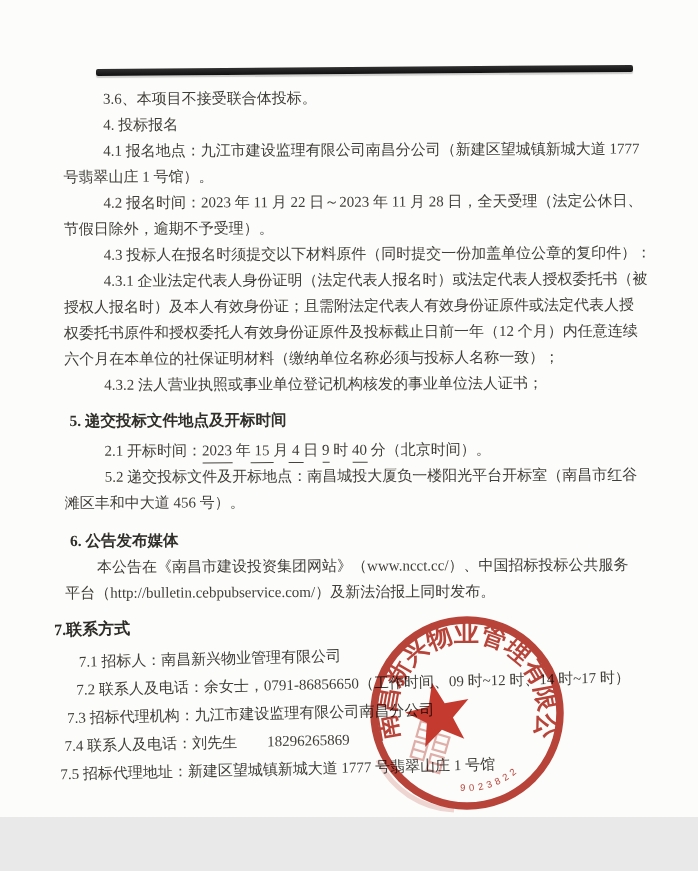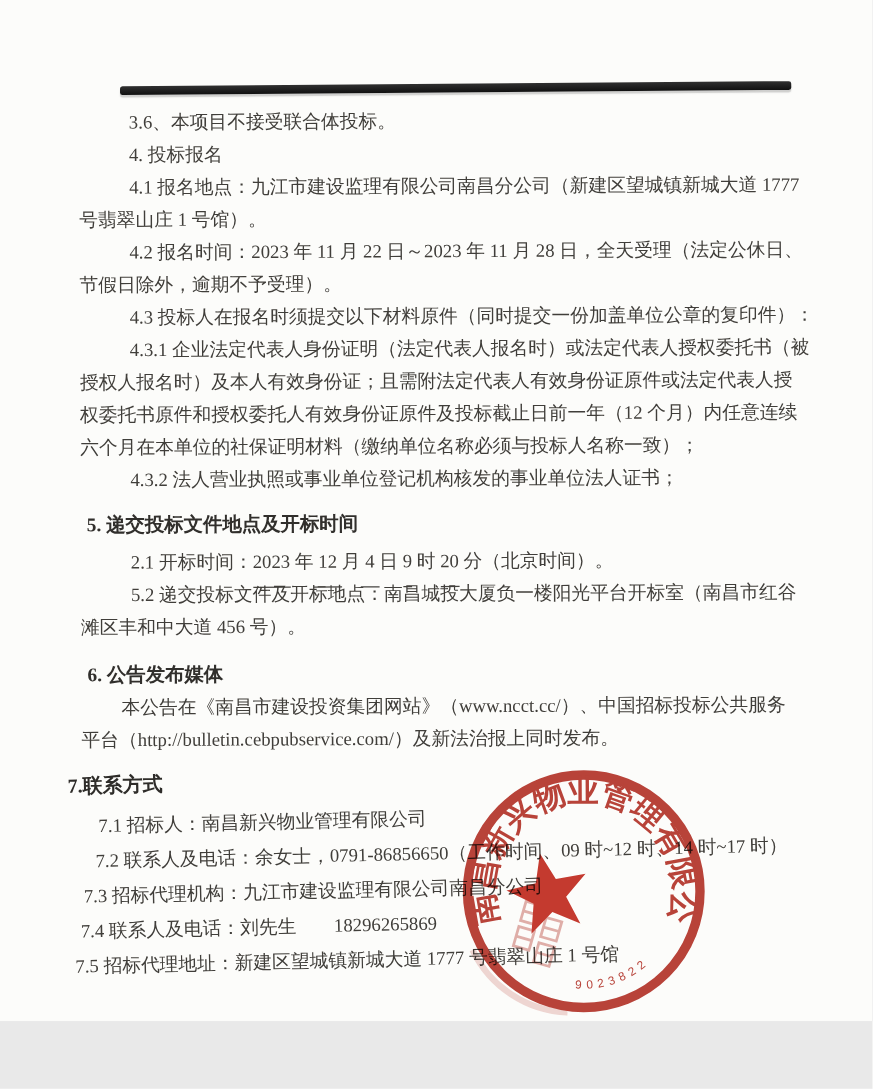--- a/index.html
+++ b/index.html
@@ -22,21 +22,21 @@
     font-size:15px;line-height:26px;
     transform:rotate(-0.25deg);transform-origin:0 0;
   }
   .ln{height:26px;line-height:26px;white-space:nowrap;}
   .ind{padding-left:40px;}
   .ind-sm{padding-left:32px;}
   .h{font-weight:bold;color:#312f2c;font-size:15.5px;padding-left:5px;}
   .gap8{margin-top:10px;}
   .gap4{margin-top:4px;}
   .gap12{margin-top:12px;}
-  .u{border-bottom:1px solid #45433f;padding-bottom:11px;margin-top:28px;}
+  .u{border-bottom:1px solid #45433f;padding-bottom:4px;margin-top:28px;}
   
   .sec7{margin-top:10px;transform:rotate(-1.05deg);transform-origin:0 50%;}
   .sec7 .ln{height:28px;line-height:28px;}
   .sec7 .h7{font-weight:bold;color:#2e2c29;font-size:16px;margin-left:-10px;}
   .m71{margin-left:14px;margin-top:4px;}
   .m72{margin-left:11px;}
   .m73{margin-left:1px;}
   .m74{margin-left:-2px;}
   .m75{margin-left:-7px;}
   
@@ -62,21 +62,21 @@
     <div class="ln">节假日除外，逾期不予受理）。</div>
     <div class="ln ind">4.3 投标人在报名时须提交以下材料原件（同时提交一份加盖单位公章的复印件）：</div>
     <div class="ln ind">4.3.1 企业法定代表人身份证明（法定代表人报名时）或法定代表人授权委托书（被</div>
     <div class="ln">授权人报名时）及本人有效身份证；且需附法定代表人有效身份证原件或法定代表人授</div>
     <div class="ln">权委托书原件和授权委托人有效身份证原件及投标截止日前一年（12 个月）内任意连续</div>
     <div class="ln">六个月在本单位的社保证明材料（缴纳单位名称必须与投标人名称一致）；</div>
     <div class="ln ind">4.3.2 法人营业执照或事业单位登记机构核发的事业单位法人证书；</div>
 
     <div class="ln h gap8">5. 递交投标文件地点及开标时间</div>
     <div class="ln ind gap4">
-      <span>2.1 开标时间：</span><span class="u">2023</span><span> 年</span><span class="u"> 12 </span><span>月</span><span class="u"> 4 </span><span>日 </span><span class="u">9</span><span> 时 </span><span class="u">20</span><span> 分（北京时间）。</span>
+      <span>2.1 开标时间：</span><span class="u">2023</span><span> 年</span><span class="u"> 15 </span><span>月</span><span class="u"> 4 </span><span>日 </span><span class="u">9</span><span> 时 </span><span class="u">40</span><span> 分（北京时间）。</span>
     </div>
     <div class="ln ind">5.2 递交投标文件及开标地点：南昌城投大厦负一楼阳光平台开标室（南昌市红谷</div>
     <div class="ln">滩区丰和中大道 456 号）。</div>
 
     <div class="ln h gap12">6. 公告发布媒体</div>
     <div class="ln ind-sm">本公告在《南昌市建设投资集团网站》（www.ncct.cc/）、中国招标投标公共服务</div>
     <div class="ln">平台（http://bulletin.cebpubservice.com/）及新法治报上同时发布。</div>
 
     <div class="sec7">
       <div class="ln h7">7.联系方式</div>

